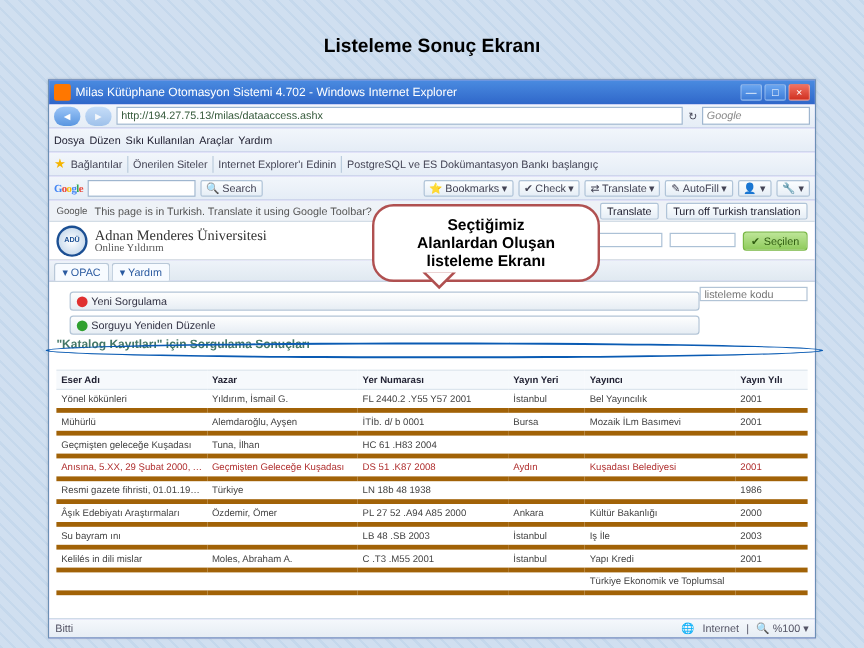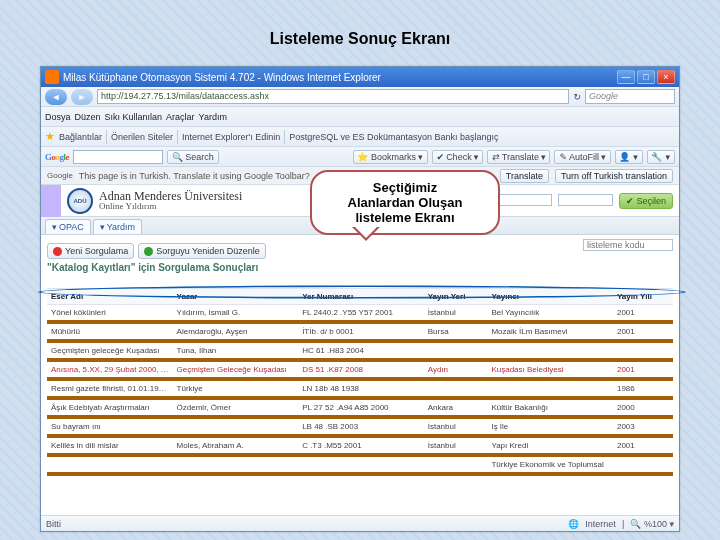--- a/index.html
+++ b/index.html
@@ -62,33 +62,32 @@
   .gbar-row .tbtn { border:1px solid #b0c4d8; background:linear-gradient(#fcfeff,#e6eef6); padding:1px 4px; border-radius:2px; font-size:9px; color:#445; display:flex; align-items:center; gap:2px;}
   .gbar-row .spacer2 { flex:1; }
   .sitebar {
     height: 32px;
     background:#fff;
     display:flex;
     align-items:center;
     padding: 2px 6px;
     gap:6px;
     border-bottom:1px solid #d0d8e0;
-    margin-left:20px;
   }
   .sitebar .uni-logo { width:26px; height:26px; border-radius:50%; border:2px solid #1b4f93; background:radial-gradient(#fff,#cde 70%); display:flex; align-items:center; justify-content:center; color:#1b4f93; font-size:6px; font-weight:bold;}
   .sitebar .uni-name { font-family: Georgia, serif; color:#333; font-size:12px; line-height:1;}
   .sitebar .uni-name small { display:block; font-size:9px; color:#555;}
   .sitebar .spacer3{flex:1}
   .sitebar .login { font-size:9px; color:#666; text-align:right;}
   .sitebar .login input{ width:55px; height:12px; border:1px solid #acc1d6; margin-left:3px; background:#fff;}
   .sitebar .btn-green{ background:linear-gradient(#bde597,#8fcb5c); border:1px solid #79b844; color:#2f5c10; padding:2px 6px; border-radius:3px; font-size:9px; display:flex; align-items:center; gap:3px;}
   .tabs-row { height:18px; background:linear-gradient(#eef3f9,#e0e9f1); border-bottom:1px solid #c8d4e0; display:flex; align-items:flex-end; gap:2px; padding:0 4px; font-size:9px; color:#2a5aa0;}
   .tabs-row .tab{ border:1px solid #b8c8d8; border-bottom:none; background:#f7fbff; padding:2px 6px; border-radius:3px 3px 0 0;}
   .content { background:#fff; padding:4px 6px 6px; min-height: 280px;}
-  .action-btns { display:flex; gap:4px; margin:4px 0 3px;}
+  .action-btns { display:flex; gap:4px; margin:4px 11px 3px;flex-direction:column;}
   .action-btns .abtn { background:linear-gradient(#fefefe,#e6edf4); border:1px solid #b2c4d6; padding:2px 5px; font-size:9px; color:#334; border-radius:3px; display:flex; align-items:center; gap:3px;}
   .abtn .dot{width:9px;height:9px;border-radius:50%;}
   .content input.listcode{ width:90px; height:12px; border:1px solid #b2c4d6; padding:1px 3px; font-size:9px; float:right;}
   .section-title{ font-size:10px; color:#476; font-weight:bold; margin-top:3px;}
   .result-table { width:100%; border-collapse: collapse; margin-top:15px; font-size:8px; color:#444;}
   .result-table th { text-align:left; color:#223; font-weight:bold; padding:3px 4px; background:#f6f9fc; border-top:1px solid #dce5ed; border-bottom:1px solid #dce5ed;}
   .result-table td { padding:3px 4px; border-bottom:4px solid #a16207; white-space:nowrap; overflow:hidden; text-overflow:ellipsis; max-width:90px;}
   .result-table tr.hl td { color:#b03030;}
   .highlight-ring {
     position:absolute; left:38px; right:34px; top:280px; height:24px;

